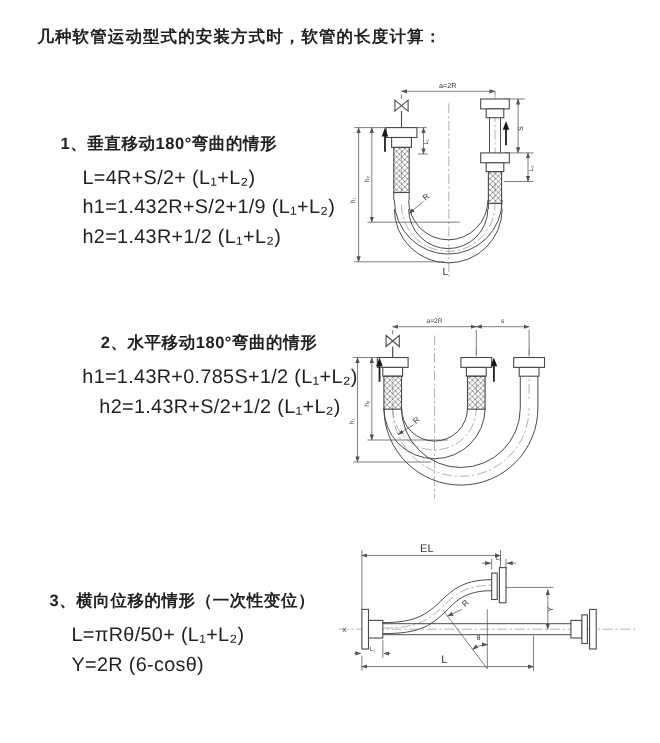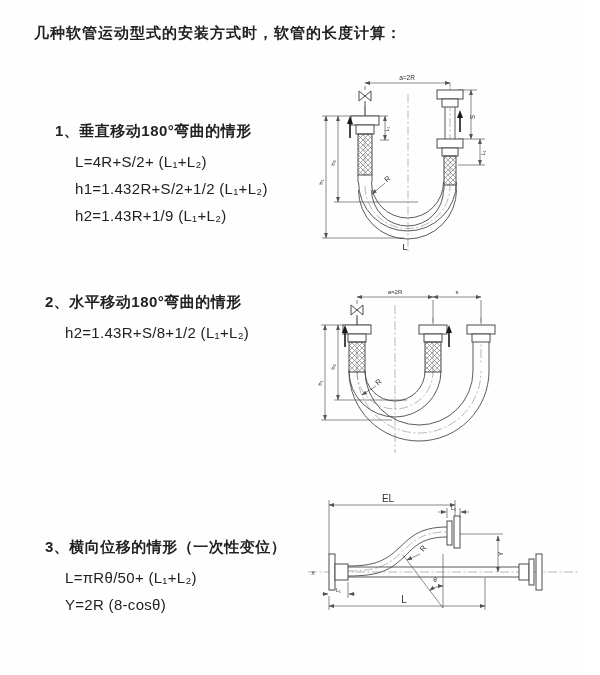--- a/index.html
+++ b/index.html
@@ -2,21 +2,21 @@
 <html><head>
 <meta charset="utf-8">
 <style>
   html,body{margin:0;padding:0;background:#fff;}
   .page{position:relative;width:580px;height:675px;background:#fefefe;overflow:hidden;
         font-family:"Liberation Sans","DejaVu Sans",sans-serif;color:#222;}
   .title{position:absolute;left:34px;top:24px;font-size:15px;font-weight:700;
          letter-spacing:1px;margin:0;}
   .tblock{position:absolute;width:290px;}
   .heading{font-size:15px;font-weight:700;margin:0 0 13px 0;letter-spacing:0.5px;line-height:18px;}
-  .formula{font-size:15px;line-height:17px;margin:0 0 10px 0;padding-left:20px;
+  .formula{font-size:18px;line-height:17px;margin:0 0 10px 0;padding-left:20px;
            letter-spacing:0.3px;white-space:nowrap;}
   .diagram{position:absolute;}
   svg text{fill:#333;font-family:"Liberation Sans","DejaVu Sans",sans-serif;}
   .part{fill:#fff;stroke:#4a4a4a;stroke-width:1;}
   .braid{stroke:#4a4a4a;stroke-width:1;}
   .hose{fill:none;stroke:#4a4a4a;stroke-width:0.9;}
   .dim{stroke:#5a5a5a;stroke-width:0.7;fill:none;}
   .cl{stroke:#8a8a8a;stroke-width:0.6;fill:none;stroke-dasharray:9 2.5 2 2.5;}
   .mov{stroke:#1a1a1a;stroke-width:1.6;}
   .movh{fill:#1a1a1a;}
@@ -24,22 +24,22 @@
 </head>
 <body>
 
 <div class="page">
 
   <h1 class="title">几种软管运动型式的安装方式时，软管的长度计算：</h1>
 
   <div class="tblock" style="left:55px;top:106px;margin-top:16px;">
     <div class="heading">1、垂直移动180°弯曲的情形</div>
     <div class="formula">L=4R+S/2+ (L₁+L₂)</div>
-    <div class="formula">h1=1.432R+S/2+1/2 (L₁+L₂)</div>
-    <div class="formula">h2=1.43R+1/9 (L₁+L₂)</div>
+    <div class="formula">h1=1.432R+S/2+1/9 (L₁+L₂)</div>
+    <div class="formula">h2=1.43R+1/2 (L₁+L₂)</div>
   </div>
 
   <div class="diagram" style="left:308px;top:70px;">
     <svg width="288" height="195" viewBox="0 0 288 195">
       <defs>
         <marker id="a1" viewBox="0 0 10 10" refX="9" refY="5" markerWidth="8" markerHeight="8" orient="auto-start-reverse">
           <path d="M0,1.5 L10,5 L0,8.5 Z" fill="#555"></path>
         </marker>
         <pattern id="h1p" width="5" height="5" patternUnits="userSpaceOnUse">
           <path d="M0,0 L5,5 M5,0 L0,5" stroke="#808080" stroke-width="0.7" fill="none"></path>
@@ -112,23 +112,24 @@
 
       <g>
         <line class="mov" x1="42" y1="68" x2="42" y2="52"></line>
         <polygon class="movh" points="42,46 39,54 45,54"></polygon>
         <line class="mov" x1="152" y1="62" x2="152" y2="46"></line>
         <polygon class="movh" points="152,40 149,48 155,48"></polygon>
       </g>
     </svg>
   </div>
 
-  <div class="tblock" style="left:45px;top:293px;">
+  <div class="tblock" style="left:45px;top:303px;text-align:center;">
     <div class="heading">2、水平移动180°弯曲的情形</div>
-    <div class="formula">h2=1.43R+S/8+1/2 (L₁+L₂)</div>
+    <div class="formula">h1=1.43R+0.785S+1/2 (L₁+L₂)</div>
+    <div class="formula">h2=1.43R+S/2+1/2 (L₁+L₂)</div>
   </div>
 
   <div class="diagram" style="left:312px;top:283px;">
     <svg width="288" height="180" viewBox="0 0 288 180">
       <defs>
         <marker id="a2" viewBox="0 0 10 10" refX="9" refY="5" markerWidth="8" markerHeight="8" orient="auto-start-reverse">
           <path d="M0,1.5 L10,5 L0,8.5 Z" fill="#555"></path>
         </marker>
         <pattern id="h2p" width="5" height="5" patternUnits="userSpaceOnUse">
           <path d="M0,0 L5,5 M5,0 L0,5" stroke="#808080" stroke-width="0.7" fill="none"></path>
@@ -194,21 +195,21 @@
         <polygon class="movh" points="33,42 30,50 36,50"></polygon>
         <line class="mov" x1="137" y1="64" x2="137" y2="48"></line>
         <polygon class="movh" points="137,42 134,50 140,50"></polygon>
       </g>
     </svg>
   </div>
 
   <div class="tblock" style="left:45px;top:538px;">
     <div class="heading">3、横向位移的情形（一次性变位）</div>
     <div class="formula">L=πRθ/50+ (L₁+L₂)</div>
-    <div class="formula">Y=2R (8-cosθ)</div>
+    <div class="formula">Y=2R (6-cosθ)</div>
   </div>
 
   <div class="diagram" style="left:300px;top:488px;">
     <svg width="300" height="140" viewBox="0 0 300 140">
       <defs>
         <marker id="a3" viewBox="0 0 10 10" refX="9" refY="5" markerWidth="8" markerHeight="8" orient="auto-start-reverse">
           <path d="M0,1.5 L10,5 L0,8.5 Z" fill="#555"></path>
         </marker>
       </defs>
 

